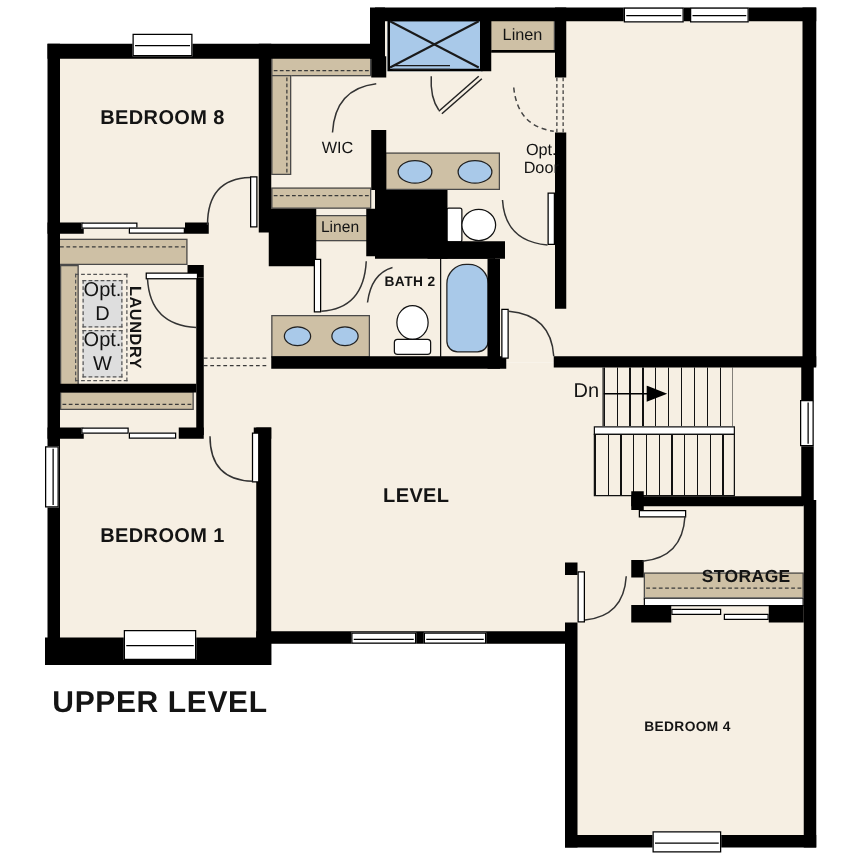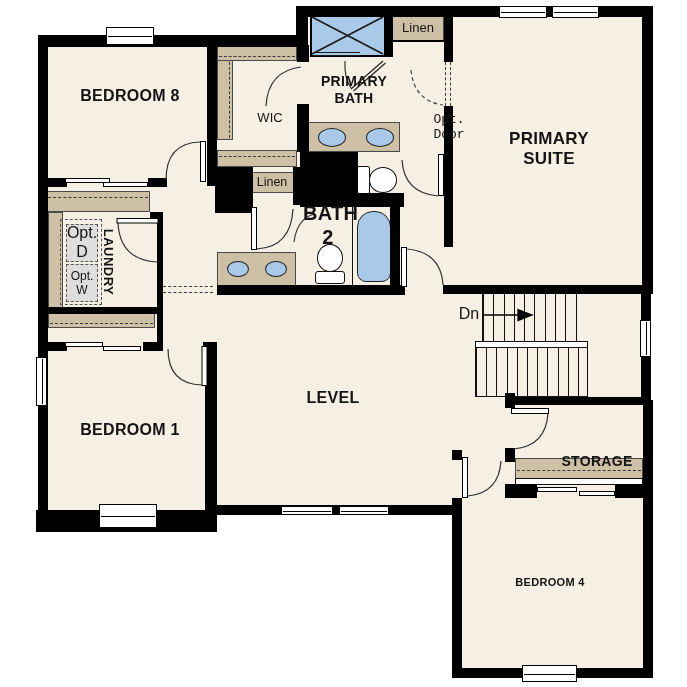--- a/index.html
+++ b/index.html
@@ -182,28 +182,27 @@
       <path d="M 411 70 Q 414 101 443 105"></path>
     </g>
     <g stroke="#000" stroke-width="1.3" fill="#000">
       <path d="M 483 315 L 518 315"></path>
       <polygon points="518,309.5 532,315 518,320.5"></polygon>
     </g>
   </svg>
 
   <div class="lbl b" style="left:130px;top:96px;font-size:16px;">BEDROOM 8</div>
   <div class="lbl" style="left:270px;top:118px;font-size:13px;">WIC</div>
-  <div class="lbl b" style="left:354px;top:90px;font-size:14px;width:92px;">PRIMARY BATH</div>
   <div class="lbl" style="left:418px;top:28px;font-size:13px;">Linen</div>
-  <div class="lbl" style="left:449px;top:127px;font-size:13px;width:44px;font-family:Liberation Mono, monospace;">Opt. Door</div>
-  <div class="lbl b" style="left:549px;top:149px;font-size:17px;width:110px;">PRIMARY SUITE</div>
+  <div class="lbl" style="left:433px;top:127px;font-size:13px;width:44px;">Opt. Door</div>
   <div class="lbl" style="left:272px;top:182px;font-size:12.5px;">Linen</div>
-  <div class="lbl b" style="left:328px;top:226px;font-size:20px;width:50px;">BATH 2</div>
+  <div class="lbl b" style="left:328px;top:226px;font-size:11px;width:50px;">BATH 2</div>
   <div class="lbl b" style="left:108px;top:262px;font-size:13px;transform:translate(-50%,-50%) rotate(90deg);letter-spacing:.5px;">LAUNDRY</div>
   <div class="lbl" style="left:82px;top:243px;font-size:16px;width:34px;">Opt. D</div>
-  <div class="lbl" style="left:82px;top:283px;font-size:12px;width:34px;">Opt. W</div>
+  <div class="lbl" style="left:82px;top:283px;font-size:16px;width:34px;">Opt. W</div>
   <div class="lbl b" style="left:130px;top:430px;font-size:16px;">BEDROOM 1</div>
   <div class="lbl b" style="left:333px;top:398px;font-size:16px;">LEVEL</div>
   <div class="lbl" style="left:469px;top:314px;font-size:16px;">Dn</div>
   <div class="lbl b" style="left:597px;top:425px;font-size:14px;margin-top:36px;">STORAGE</div>
   <div class="lbl b" style="left:550px;top:582px;font-size:11px;">BEDROOM 4</div>
+  <div class="lbl b" style="left:128px;top:563px;font-size:24px;letter-spacing:.5px;">UPPER LEVEL</div>
 
 </div>
 
 </body></html>

